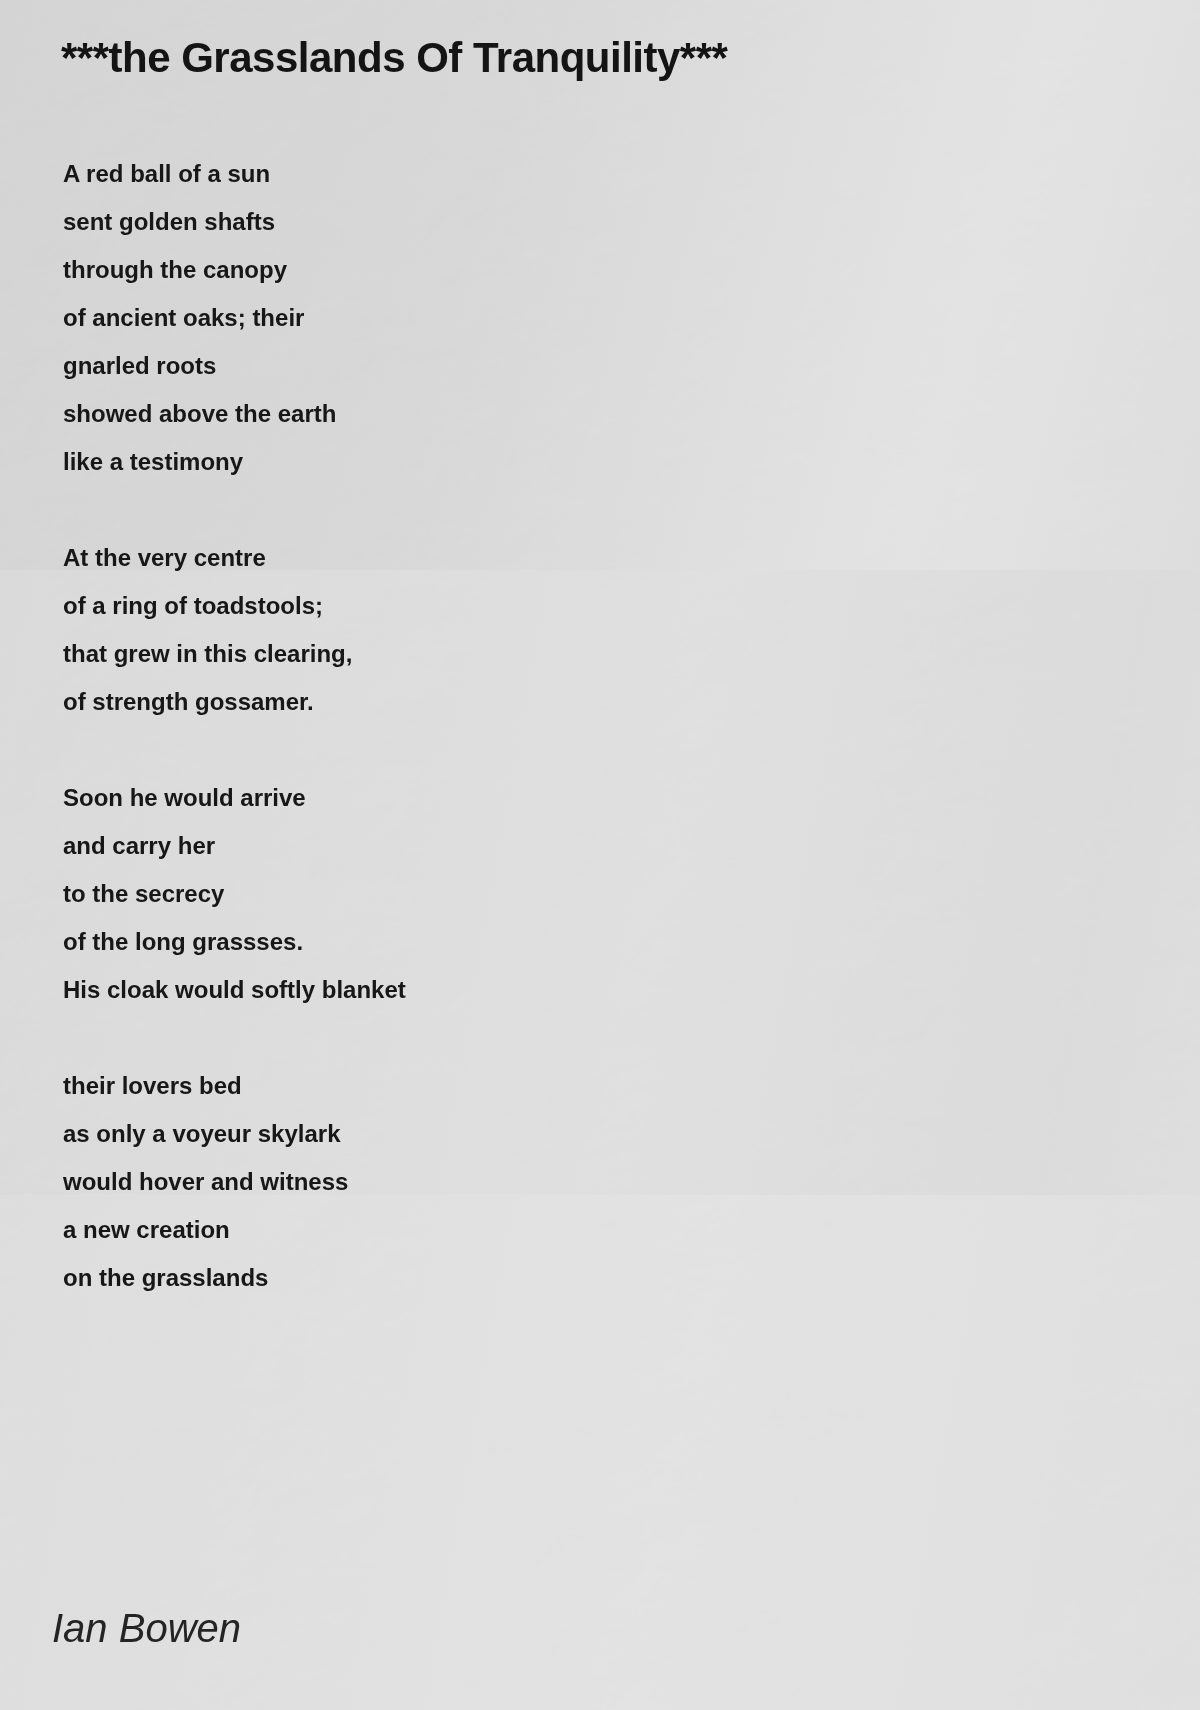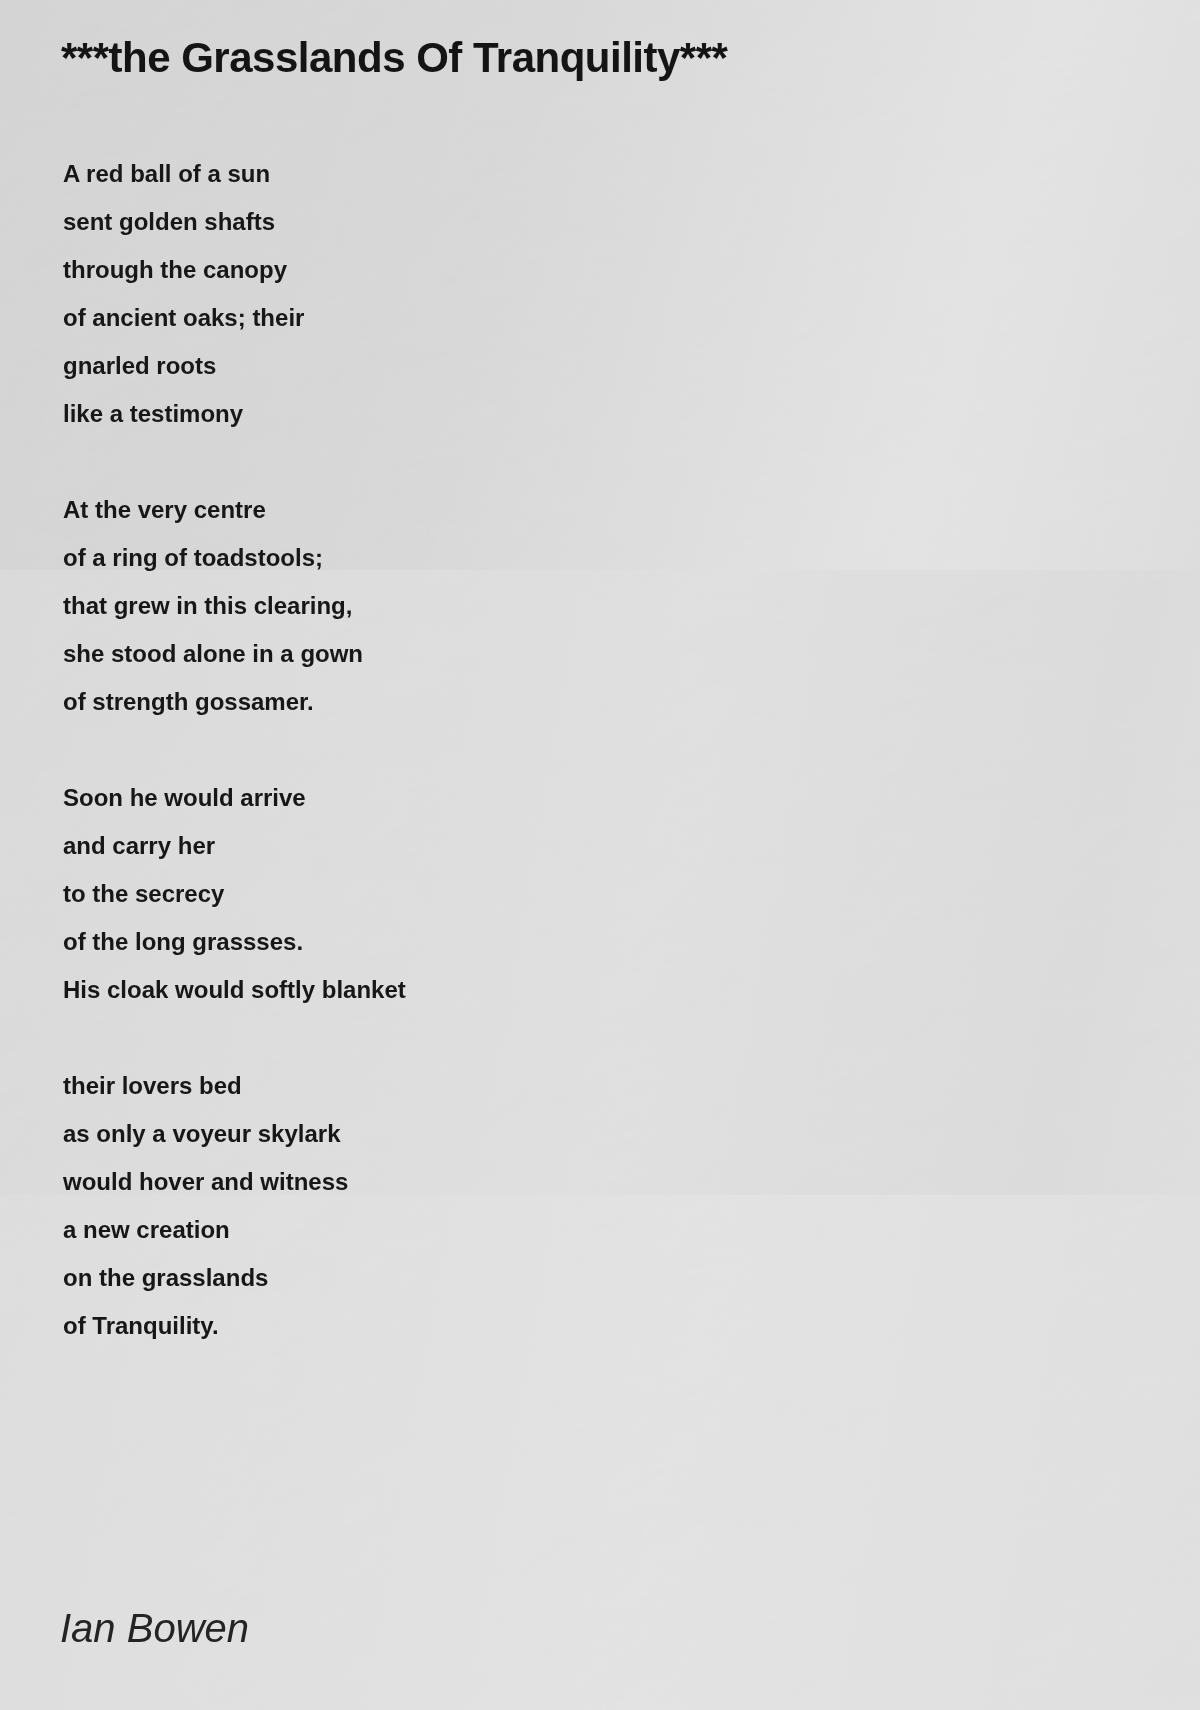--- a/index.html
+++ b/index.html
@@ -61,21 +61,21 @@
     font-weight: bold;
   }
   .stanza { margin: 0 0 48px 0; }
   .stanza p {
     margin: 0;
     line-height: 48px;
     white-space: nowrap;
   }
   .author {
     position: absolute;
-    left: 60px;
+    left: 52px;
     top: 1606px;
     font-size: 40px;
     font-style: italic;
     font-weight: normal;
     color: #242424;
     white-space: nowrap;
   }
 </style>
 </head>
 <body>
@@ -105,39 +105,38 @@
 
 <div class="title">***the Grasslands Of Tranquility***</div>
 
 <div class="poem">
     <div class="stanza">
       <p>A red ball of a sun</p>
       <p>sent golden shafts</p>
       <p>through the canopy</p>
       <p>of ancient oaks; their</p>
       <p>gnarled roots</p>
+      <p>showed above the earth</p>
       <p>like a testimony</p>
     </div>
     <div class="stanza">
       <p>At the very centre</p>
       <p>of a ring of toadstools;</p>
       <p>that grew in this clearing,</p>
-      <p>she stood alone in a gown</p>
       <p>of strength gossamer.</p>
     </div>
     <div class="stanza">
       <p>Soon he would arrive</p>
       <p>and carry her</p>
       <p>to the secrecy</p>
       <p>of the long grassses.</p>
       <p>His cloak would softly blanket</p>
     </div>
     <div class="stanza">
       <p>their lovers bed</p>
       <p>as only a voyeur skylark</p>
       <p>would hover and witness</p>
       <p>a new creation</p>
       <p>on the grasslands</p>
-      <p>of Tranquility.</p>
     </div>
   </div>
 
 <div class="author">Ian Bowen</div>
 
 </body></html>

